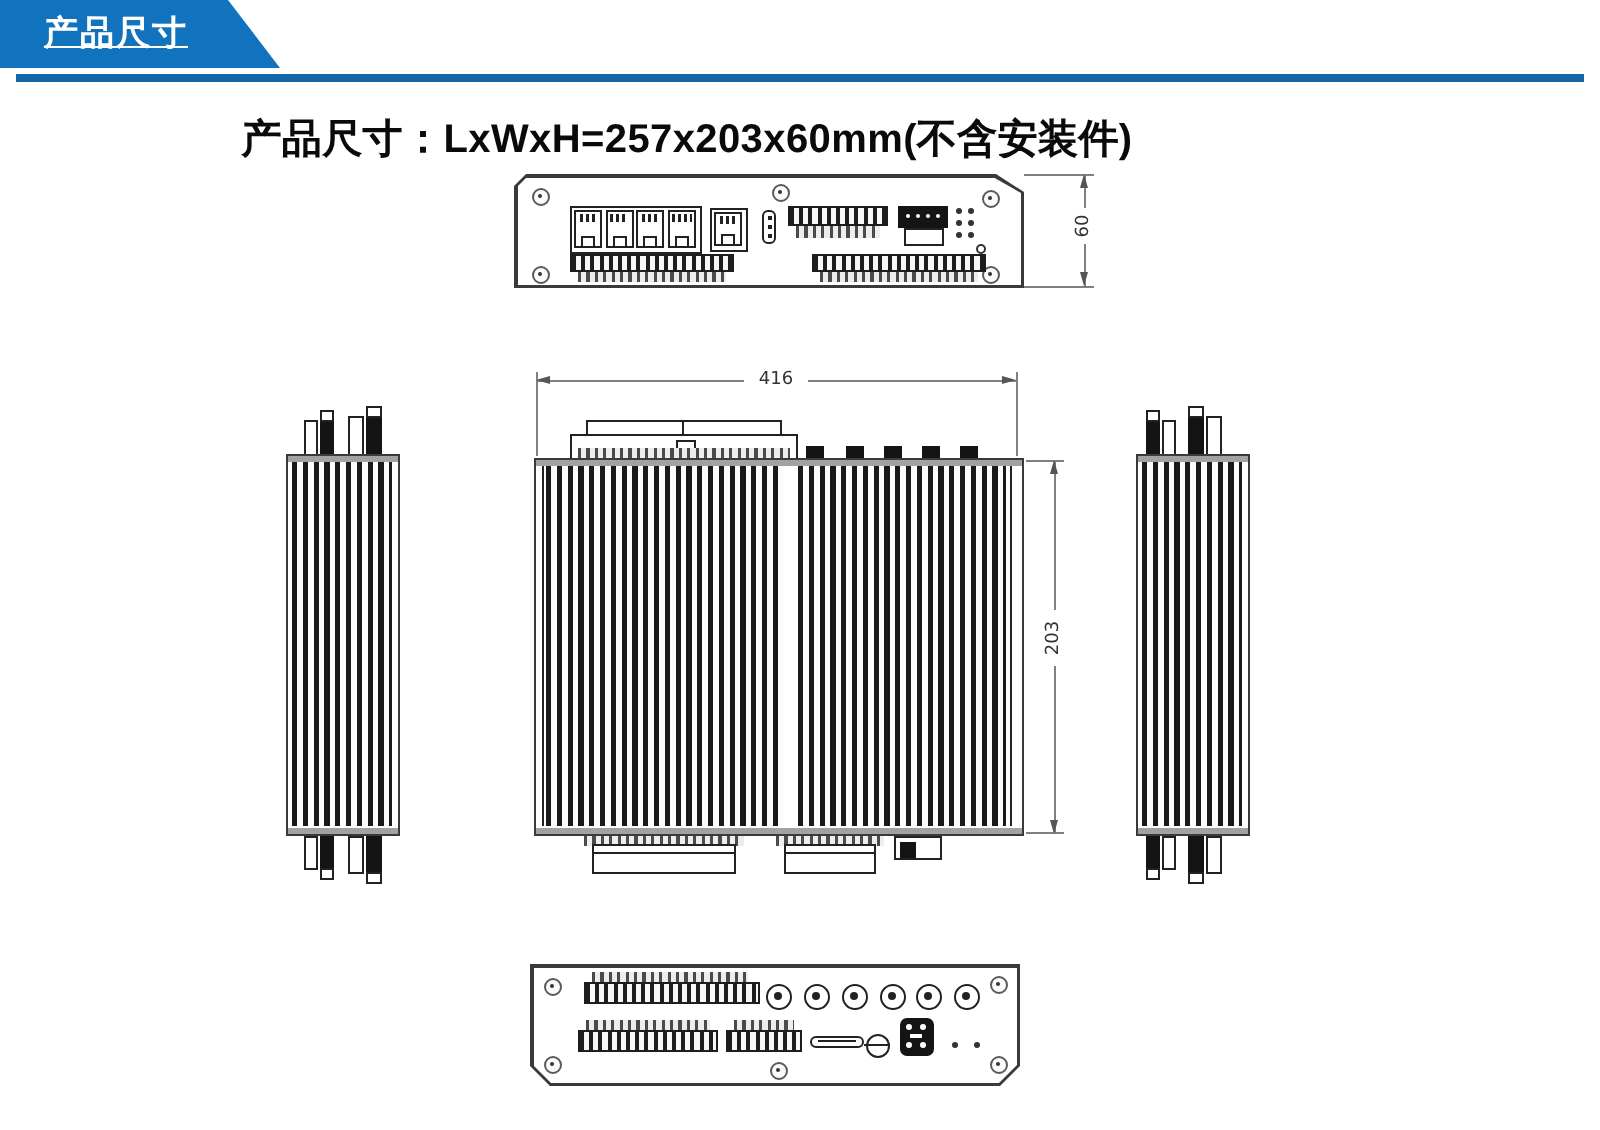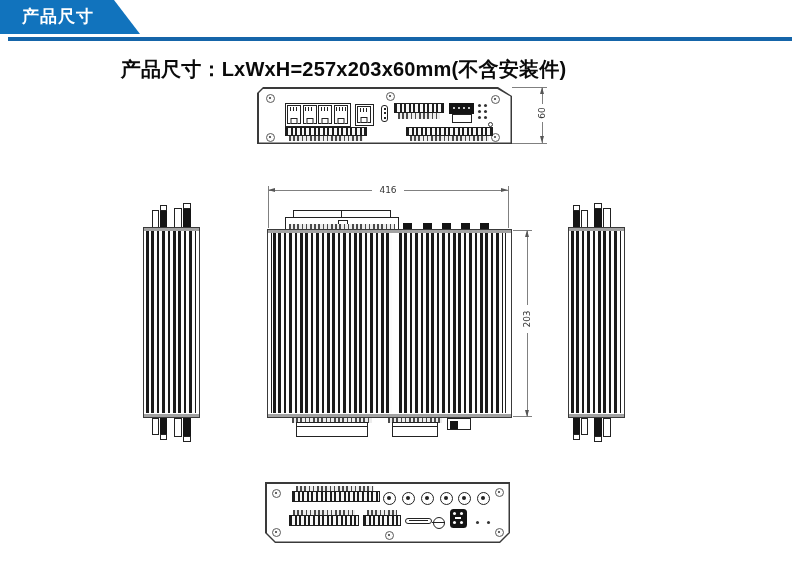--- a/index.html
+++ b/index.html
@@ -5,21 +5,21 @@
   * { box-sizing: border-box; margin: 0; padding: 0; }
   html,body { background:#fff; }
   .page { position:relative; width:800px; height:565px; background:#ffffff;
           font-family:"Liberation Sans", sans-serif; overflow:hidden; }
   .abs { position:absolute; }
 
   
   .banner { position:absolute; left:0; top:0; width:142px; height:34px; background:#1173bd;
             clip-path:polygon(0 0, 114px 0, 140px 34px, 0 34px); }
   .banner-label { position:absolute; left:22px; top:0; line-height:33px; color:#fff;
-                  font-size:17px; font-weight:bold; letter-spacing:1px; }
+                  font-size:17px; font-weight:bold; letter-spacing:1px;text-decoration:underline; }
   .underline { position:absolute; left:8px; top:37px; width:784px; height:3.5px; background:#1565a9; }
 
   
   .title { position:absolute; left:0; top:56px; width:660px; text-align:center;
            font-size:20px; font-weight:bold; color:#0a0a0a; letter-spacing:0.2px;padding-left:27px; }
 
   
   .hl { position:absolute; height:1px; background:#808080; }
   .vl { position:absolute; width:1px; background:#808080; }
   .thin-dark { background:#222; }

